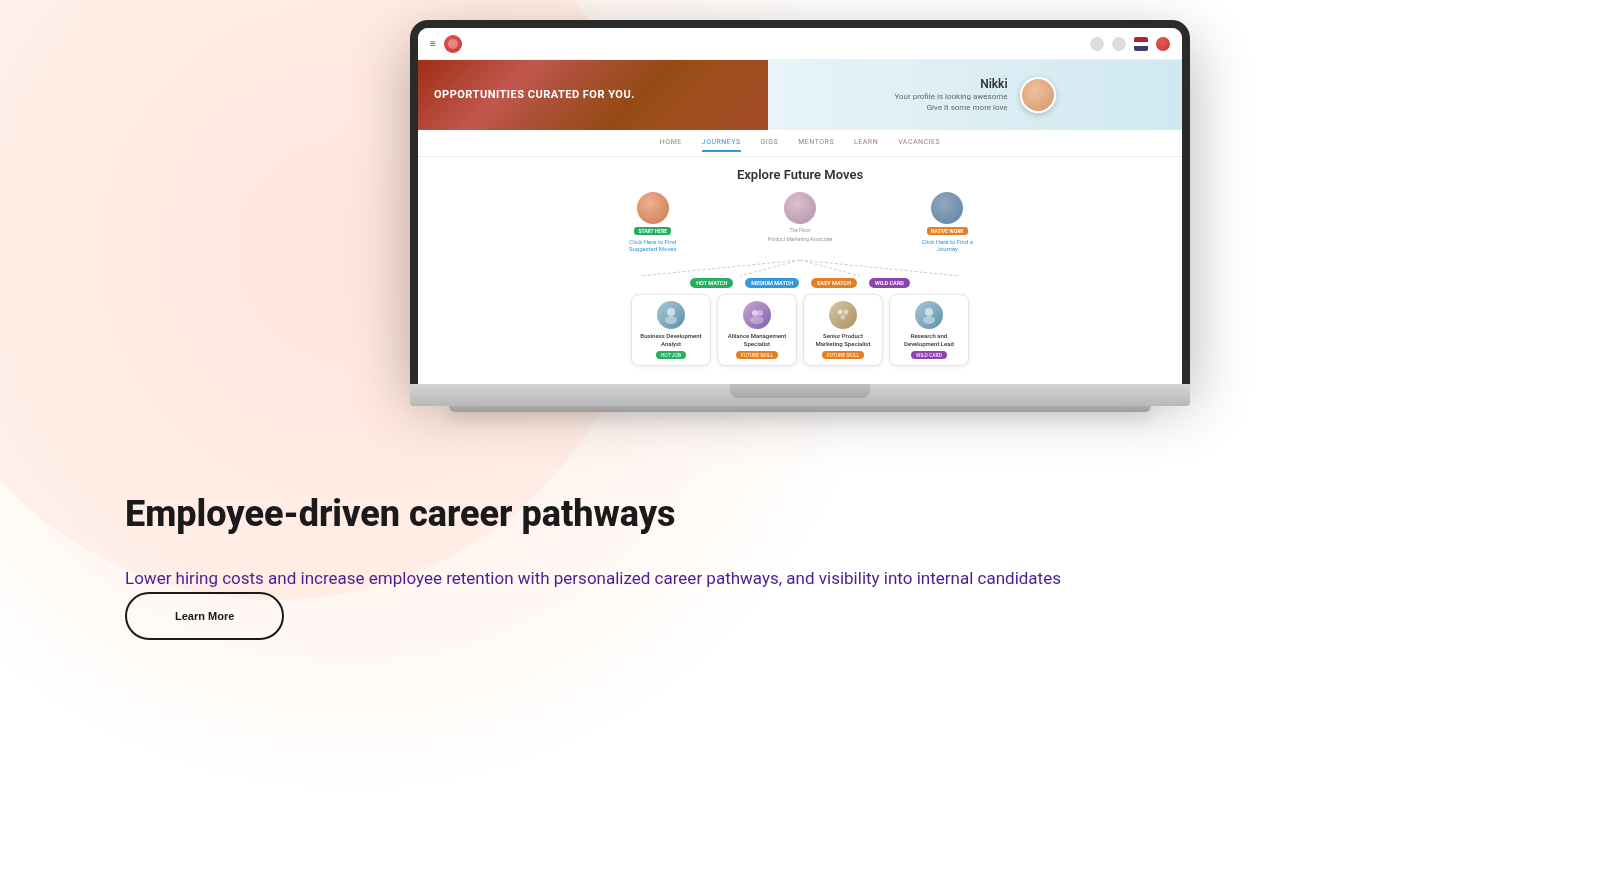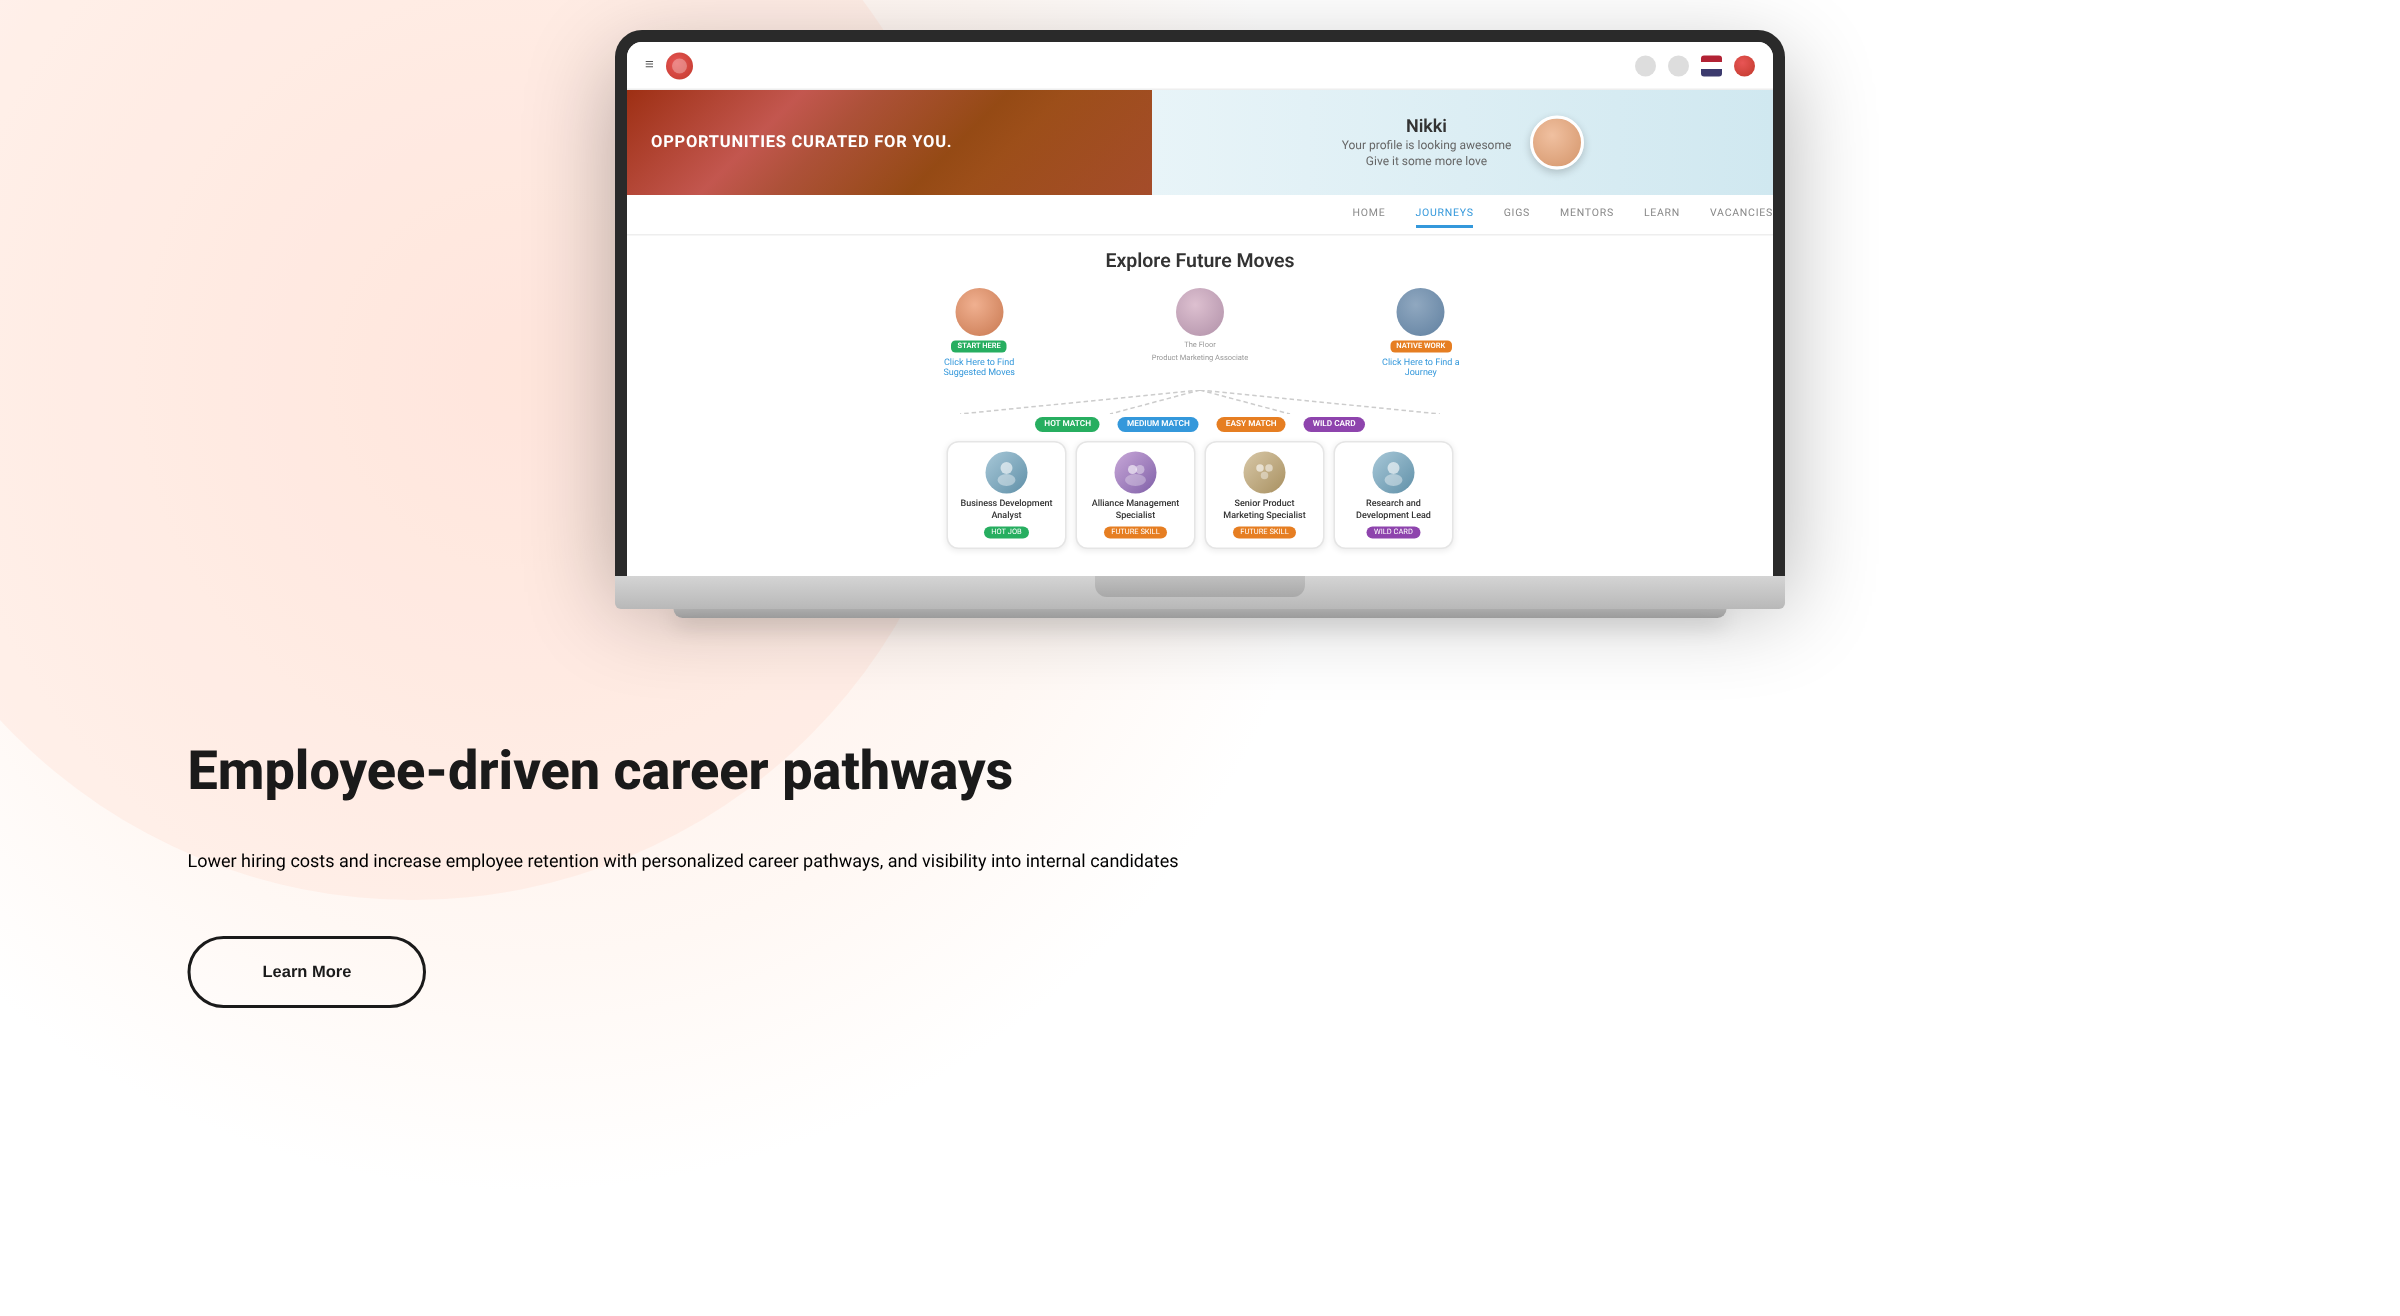--- a/index.html
+++ b/index.html
@@ -196,21 +196,21 @@
       flex: 1;
       background: linear-gradient(to right, #e8f4f8, #d0e8f0);
       display: flex;
       align-items: center;
       justify-content: center;
       gap: 12px;
       padding: 8px 16px;
     }
 
     .hero-profile-text {
-      text-align: center;
+      text-align: right;
     }
 
     .hero-profile-name {
       font-size: 12px;
       font-weight: 600;
       color: #333;
     }
 
     .hero-profile-sub {
       font-size: 8px;
@@ -223,21 +223,21 @@
       height: 36px;
       border-radius: 50%;
       background: radial-gradient(circle at 40% 35%, #f0c0a0, #d4956a);
       border: 2px solid #fff;
       box-shadow: 0 2px 6px rgba(0,0,0,0.2);
     }
 
     
     .app-tabs {
       display: flex;
-      justify-content: flex-end;
+      justify-content: center;
       gap: 20px;
       padding: 8px 0 4px;
       border-bottom: 1px solid #eee;
     }
 
     .app-tab {
       font-size: 7px;
       color: #888;
       text-transform: uppercase;
       letter-spacing: 0.5px;
@@ -420,25 +420,24 @@
     .main-headline {
       font-size: 36px;
       font-weight: 800;
       color: #1a1a1a;
       line-height: 1.25;
       margin-bottom: 28px;
       max-width: 560px;
     }
 
     .main-description {
-      font-size: 12px;
-      color: #000000;
+      font-size: 17px;
+      color: #4c1d95;
       line-height: 1.6;
       max-width: 1150px;
-      margin-bottom: 40px;
     }
 
     .learn-more-btn {
       display: inline-block;
       padding: 16px 48px;
       border: 2px solid #1a1a1a;
       border-radius: 50px;
       font-size: 11px;
       font-weight: 600;
       color: #1a1a1a;

